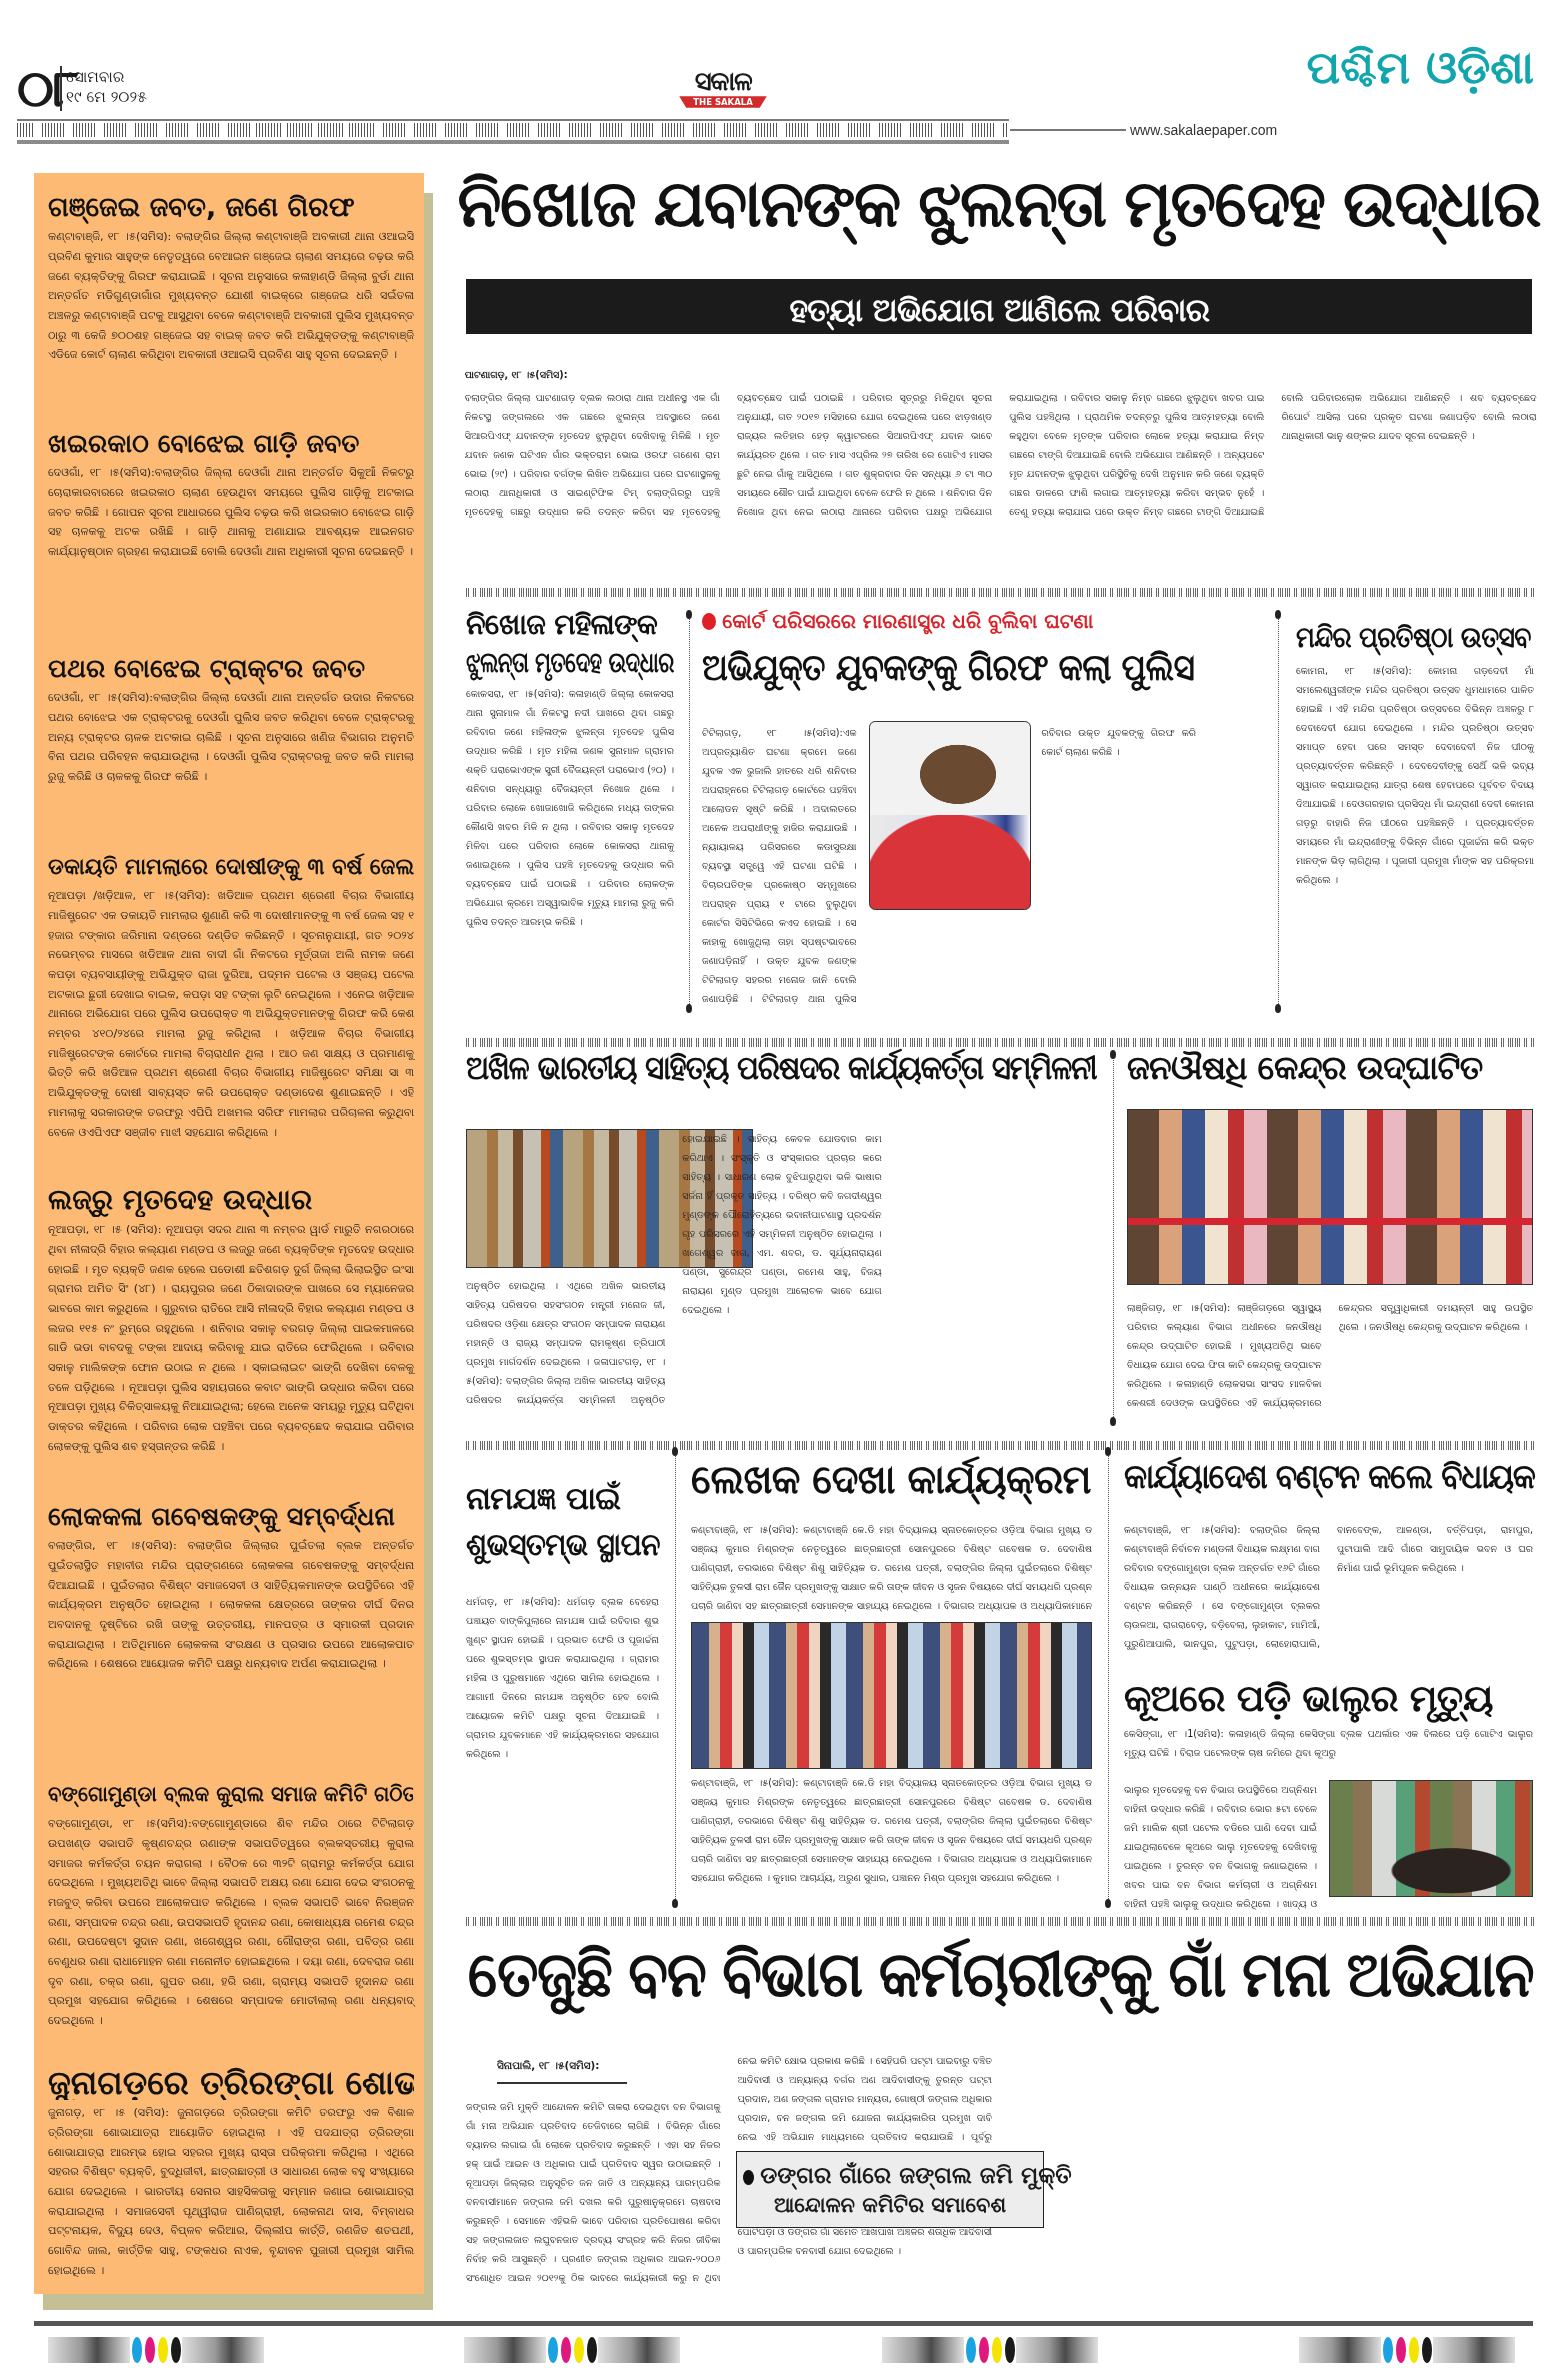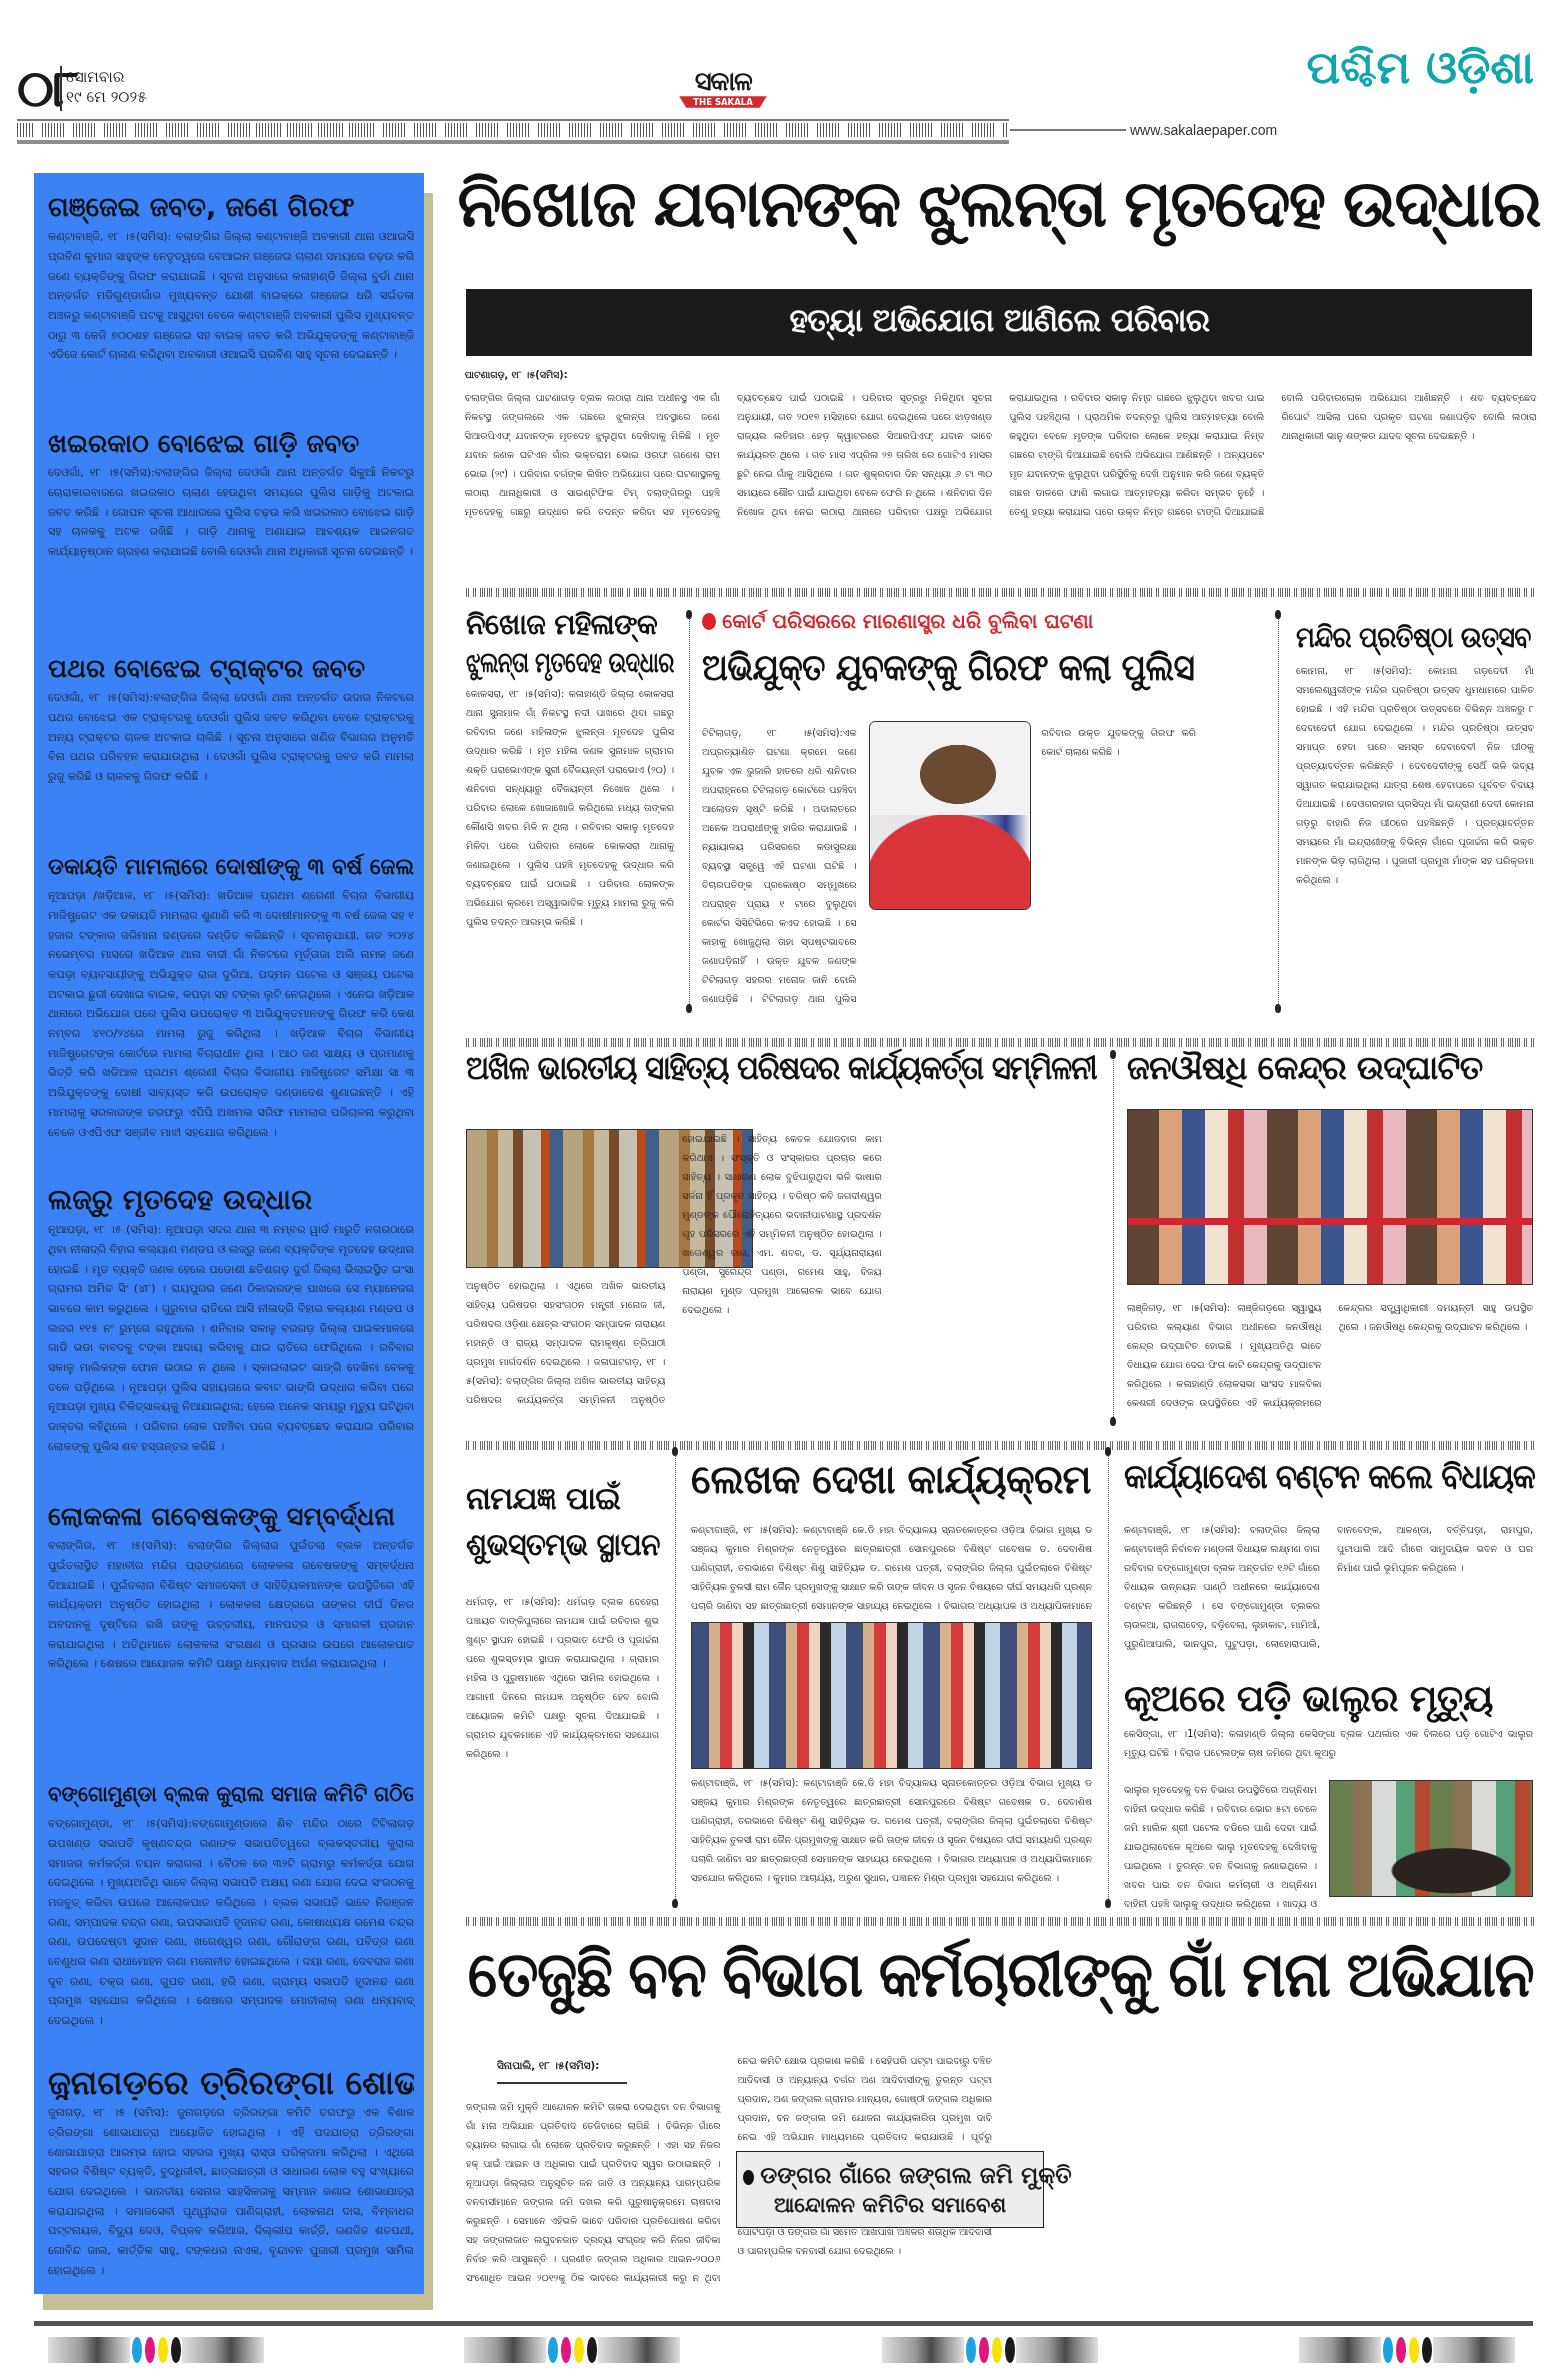--- a/index.html
+++ b/index.html
@@ -17,21 +17,21 @@
   .logo-tag { display: inline-block; margin-top: 1.5px; background: #d22b2b; color: #fff; font-size: 8.5px; font-weight: bold; padding: 0.8px 14px; clip-path: polygon(0 0, 100% 0, 92% 100%, 8% 100%); }
   .section-title { position: absolute; right: 14px; top: 45px; font-family: "DejaVu Sans", sans-serif; font-size: 45px; font-weight: bold; color: #11a5ad; line-height: 1; }
   .rule-top { position: absolute; left: 17px; top: 119px; width: 992px; height: 2.3px; background: #7a7a7a; }
   .barcode-strip { position: absolute; left: 17px; top: 123px; width: 992px; height: 14px;
     background: repeating-linear-gradient(90deg, #555 0 0.8px, #fff 0.8px 3.1px); }
   .rule-bot { position: absolute; left: 17px; top: 140px; width: 992px; height: 3.9px; background: #8c8c8c; }
   .url-line { position: absolute; left: 1010px; top: 129px; width: 116px; height: 1.5px; background: #777; }
   .site-url { position: absolute; left: 1130px; top: 122px; font-family: "Liberation Sans", sans-serif; font-size: 14px; color: #333; }
 
   
-  .sidebar { position: absolute; left: 34px; top: 173px; width: 390px; height: 2121px; background: #3b82f6; }
+  .sidebar { position: absolute; left: 34px; top: 173px; width: 390px; height: 2121px; background: #fdba74; }
   .sidebar-shadow { position: absolute; left: 43px; top: 193px; width: 390px; height: 2117px; background: #c4bf94; }
   .sb-item { position: absolute; left: 14px; width: 366px; }
   .sb-head { font-family: "DejaVu Sans", sans-serif; font-weight: bold; font-size: 26px; line-height: 34px; color: #111; margin-bottom: 3.1px; white-space: nowrap; overflow: hidden; }
   .sb-body { font-size: 11.2px; line-height: 19.7px; color: #222; text-align: justify; }
 
   
   .abs { position: absolute; }
   .headline-xl { font-family: "DejaVu Sans Condensed", "DejaVu Sans", sans-serif; font-weight: bold; font-size: 66px; line-height: 1; color: #111; text-align: center; white-space: nowrap; letter-spacing: -1.5px; transform-origin: left top; }
   .hl { font-family: "DejaVu Sans", sans-serif; font-weight: bold; color: #111; line-height: 1.12; white-space: nowrap; letter-spacing: -0.8px; }
   .body-text { font-size: 9.6px; line-height: 19px; color: #222; text-align: justify; }
@@ -132,21 +132,21 @@
     <p class="sb-body">ବଙ୍ଗୋମୁଣ୍ଡା, ୧୮ ।୫(ସମିସ):ବଙ୍ଗୋମୁଣ୍ଡାରେ ଶିବ ମନ୍ଦିର ଠାରେ ଟିଟିଲାଗଡ଼ ଉପଖଣ୍ଡ ସଭାପତି କୃଷ୍ଣଚନ୍ଦ୍ର ରଣାଙ୍କ ସଭାପତିତ୍ୱରେ ବ୍ଲକସ୍ତରୀୟ କୁରାଲ ସମାଜର କର୍ମକର୍ତ୍ତା ଚୟନ କରାଗଲା । ବୈଠକ ରେ ୩୨ଟି ଗ୍ରାମରୁ କର୍ମକର୍ତ୍ତା ଯୋଗ ଦେଇଥିଲେ । ମୁଖ୍ୟଅତିଥି ଭାବେ ଜିଲ୍ଲା ସଭାପତି ଅକ୍ଷୟ ରଣା ଯୋଗ ଦେଇ ସଂଗଠନକୁ ମଜବୁତ୍ କରିବା ଉପରେ ଆଲୋକପାତ କରିଥିଲେ । ବ୍ଲକ ସଭାପତି ଭାବେ ନିରଞ୍ଜନ ରଣା, ସମ୍ପାଦକ ଚନ୍ଦ୍ର ରଣା, ଉପସଭାପତି ହୃଦାନନ୍ଦ ରଣା, କୋଷାଧ୍ୟକ୍ଷ ରମେଶ ଚନ୍ଦ୍ର ରଣା, ଉପଦେଷ୍ଟା ସୁଦାନ ରଣା, ଖଗେଶ୍ୱର ରଣା, ଗୌରାଙ୍ଗ ରଣା, ପବିତ୍ର ରଣା ବେଣୁଧର ରଣା ରାଧାମୋହନ ରଣା ମନୋନୀତ ହୋଇଛଥିଲେ । ଦୟା ରଣା, ଦେବରାଜ ରଣା ଦୃବ ରଣା, ଚକ୍ର ରଣା, ଗୁପତ ରଣା, ହରି ରଣା, ଗ୍ରାମ୍ୟ ସଭାପତି ହୃଦାନନ୍ଦ ରଣା ପ୍ରମୁଖ ସହଯୋଗ କରିଥିଲେ । ଶେଷରେ ସମ୍ପାଦକ ମୋତୀଲାଲ୍ ରଣା ଧନ୍ୟବାଦ୍ ଦେଇଥିଲେ ।</p>
   </article>
   <article class="sb-item" style="top:1893px;">
     <h2 class="sb-head" style="font-size:33px;">ଜୁନାଗଡ଼ରେ ତ୍ରିରଙ୍ଗା ଶୋଭାଯାତ୍ରା</h2>
     <p class="sb-body">ଜୁନାଗଡ଼, ୧୮ ।୫ (ସମିସ): ଜୁନାଗଡ଼ରେ ତ୍ରିରଙ୍ଗା କମିଟି ତରଫରୁ ଏକ ବିଶାଳ ତ୍ରିରଙ୍ଗା ଶୋଭାଯାତ୍ରା ଆୟୋଜିତ ହୋଇଥିଲା । ଏହି ପଦଯାତ୍ରା ତ୍ରିରଙ୍ଗା ଶୋଭାଯାତ୍ରା ଆରମ୍ଭ ହୋଇ ସହରର ମୁଖ୍ୟ ରାସ୍ତା ପରିକ୍ରମା କରିଥିଲା । ଏଥିରେ ସହରର ବିଶିଷ୍ଟ ବ୍ୟକ୍ତି, ବୁଦ୍ଧିଜୀବୀ, ଛାତ୍ରଛାତ୍ରୀ ଓ ସାଧାରଣ ଲୋକ ବହୁ ସଂଖ୍ୟାରେ ଯୋଗ ଦେଇଥିଲେ । ଭାରତୀୟ ସେନାର ସାହସିକତାକୁ ସମ୍ମାନ ଜଣାଇ ଶୋଭାଯାତ୍ରା କରାଯାଇଥିଲା । ସମାଜସେବୀ ପୃଥ୍ୱୀରାଜ ପାଣିଗ୍ରାହୀ, ଲୋକନାଥ ଦାସ, ବିମ୍ବାଧର ପଟ୍ଟନାୟକ, ବିଦ୍ୟୁ ଦେଓ, ବିପ୍ଳବ କରିଆର, ଦିଲ୍ଲୀପ କାର୍ତ୍ତି, ରଣଜିତ ଶତପଥୀ, ଗୋବିନ୍ଦ ଜାଲ, କାର୍ତ୍ତିକ ସାହୁ, ଟଙ୍କଧର ନାଏକ, ବୃନ୍ଦାବନ ପୁଜାରୀ ପ୍ରମୁଖ ସାମିଲ ହୋଇଥିଲେ ।</p>
   </article>
 </aside>
 
 <section class="abs" style="left:457px; top:171px; width:1078px; height:278px;">
   <h1 class="headline-xl abs" style="left: -10.4px; top: 0px; width: 1099px; font-size: 65px; transform-origin: center top; transform: scaleX(0.981);">ନିଖୋଜ ଯବାନଙ୍କ ଝୁଲନ୍ତା ମୃତଦେହ ଉଦ୍ଧାର</h1>
-  <div class="black-band abs" style="left:9.3px; top:118px; width:1066px; height:67px;">
+  <div class="black-band abs" style="left:9.3px; top:108px; width:1066px; height:55px;">
     <span>ହତ୍ୟା ଅଭିଯୋଗ ଆଣିଲେ ପରିବାର</span>
   </div>
   <div class="abs" style="left:7.7px; top:194px; width:1072px; height:162px;">
     <div class="abs body-text dateline" style="left:0; top:0; width:177px;">ପାଟଣାଗଡ଼, ୧୮ ।୫(ସମିସ):</div>
     <div class="abs body-text cols" style="left:0; top:23px; width:1072px; height:136px; column-count:4;">ବଲାଙ୍ଗିର ଜିଲ୍ଲା ପାଟଣାଗଡ଼ ବ୍ଲକ ଲଠାରା ଥାନା ଅଧୀନସ୍ଥ ଏକ ଗାଁ ନିକଟସ୍ଥ ଜଙ୍ଗଲରେ ଏକ ଗଛରେ ଝୁଲନ୍ତା ଅବସ୍ଥାରେ ଜଣେ ସିଆରପିଏଫ୍ ଯବାନଙ୍କ ମୃତଦେହ ଝୁଲୁଥିବା ଦେଖିବାକୁ ମିଳିଛି । ମୃତ ଯବାନ ଜଣକ ଘଟିଏନ ଗାଁର ଭକ୍ତରାମ ଭୋଇ ଓରଫ ଗଣେଶ ରାମ ଭୋଇ (୨୯) । ପରିବାର ବର୍ଗଙ୍କ ଲିଖିତ ଅଭିଯୋଗ ପରେ ଘଟଣାସ୍ଥଳକୁ ଲଠାରା ଥାନାଧିକାରୀ ଓ ସାଇଣ୍ଟିଫିକ ଟିମ୍ ବଲାଙ୍ଗିରରୁ ପହଞ୍ଚି ମୃତଦେହକୁ ଗଛରୁ ଉଦ୍ଧାର କରି ତଦନ୍ତ କରିବା ସହ ମୃତଦେହକୁ ବ୍ୟବଚ୍ଛେଦ ପାଇଁ ପଠାଇଛି । ପରିବାର ସୂତ୍ରରୁ ମିଳିଥିବା ସୂଚନା ଅନୁଯାୟୀ, ଗତ ୨୦୧୭ ମସିହାରେ ଯୋଗ ଦେଇଥିଲେ ପରେ ଝାଡ଼ଖଣ୍ଡ ରାଜ୍ୟର ଲତିହାର ହେଡ଼ କ୍ୱାଟରରେ ସିଆରପିଏଫ୍ ଯବାନ ଭାବେ କାର୍ଯ୍ୟରତ ଥିଲେ । ଗତ ମାସ ଏପ୍ରିଲ ୨୭ ତାରିଖ ରେ ଗୋଟିଏ ମାସର ଛୁଟି ନେଇ ଗାଁକୁ ଆସିଥିଲେ । ଗତ ଶୁକ୍ରବାର ଦିନ ସନ୍ଧ୍ୟା ୬ ଟା ୩୦ ସମୟରେ ଶୌଚ ପାଇଁ ଯାଇଥିବା ବେଳେ ଫେରି ନ ଥିଲେ । ଶନିବାର ଦିନ ନିଖୋଜ ଥିବା ନେଇ ଲଠାରା ଥାନାରେ ପରିବାର ପକ୍ଷରୁ ଅଭିଯୋଗ କରାଯାଇଥିଲା । ରବିବାର ସକାଳୁ ନିମ୍ବ ଗଛରେ ଝୁଲୁଥିବା ଖବର ପାଇ ପୁଲିସ ପହଞ୍ଚିଥିଲା । ପ୍ରାଥମିକ ତଦନ୍ତରୁ ପୁଲିସ ଆତ୍ମହତ୍ୟା ବୋଲି କହୁଥିବା ବେଳେ ମୃତଙ୍କ ପରିବାର ଲୋକେ ହତ୍ୟା କରାଯାଇ ନିମ୍ବ ଗଛରେ ଟାଙ୍ଗି ଦିଆଯାଇଛି ବୋଲି ଅଭିଯୋଗ ଆଣିଛନ୍ତି । ଅନ୍ୟପଟେ ମୃତ ଯବାନଙ୍କ ଝୁଲୁଥିବା ପରିସ୍ଥିତିକୁ ଦେଖି ଅନୁମାନ କରି ଜଣେ ବ୍ୟକ୍ତି ଗଛର ଡାଳରେ ଫାଶି ଲଗାଇ ଆତ୍ମହତ୍ୟା କରିବା ସମ୍ଭବ ନୁହେଁ । ତେଣୁ ହତ୍ୟା କରାଯାଇ ପରେ ଉକ୍ତ ନିମ୍ବ ଗଛରେ ଟାଙ୍ଗି ଦିଆଯାଇଛି ବୋଲି ପରିବାରଲୋକ ଅଭିଯୋଗ ଆଣିଛନ୍ତି । ଶବ ବ୍ୟବଚ୍ଛେଦ ରିପୋର୍ଟ ଆସିଲା ପରେ ପ୍ରକୃତ ଘଟଣା ଜଣାପଡ଼ିବ ବୋଲି ଲଠାରା ଥାନାଧିକାରୀ ଭାନୁ ଶଙ୍କର ଯାଦବ ସୂଚନା ଦେଇଛନ୍ତି ।</div>
   </div>
 </section>
 
 <div class="hatch-rule abs" style="left:466px; top:588px; width:1069px;"></div>
 

